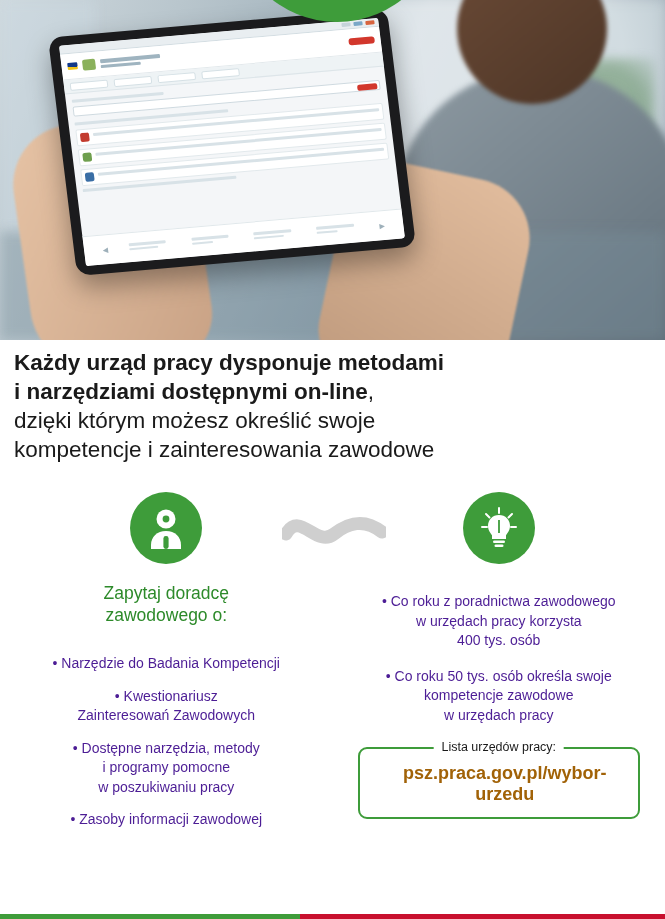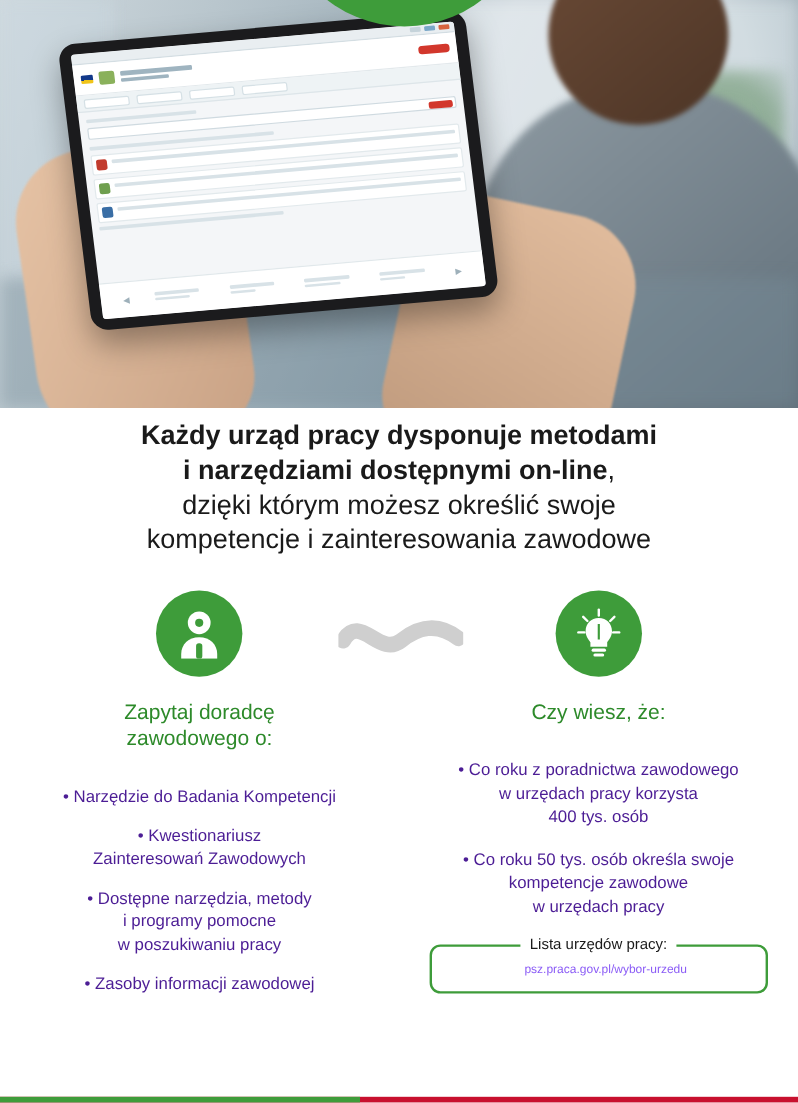--- a/index.html
+++ b/index.html
@@ -125,21 +125,20 @@
     width: 210px; height: 140px;
     background: #3e9c3a;
     border-radius: 0 0 110px 110px;
   }
 
   
   .headline {
     position: absolute;
     left: 0; top: 348px;
     width: 665px;
-    text-align: center;
     color: #1a1a1a;
     font-size: 22.5px;
     line-height: 29px;
     font-weight: bold;
     padding: 0 14px;
   }
   .headline .reg { font-weight: normal; }
 
   
   .cols {
@@ -189,23 +188,23 @@
   .linkbox .cap {
     position: absolute;
     top: -9px; left: 50%;
     transform: translateX(-50%);
     background: #fff;
     padding: 0 8px;
     font-size: 12.5px;
     color: #1a1a1a;
   }
   .linkbox .url {
-    color: #8b5cf6;
-    font-weight: normal;
-    font-size: 10px;
+    color: #a16207;
+    font-weight: bold;
+    font-size: 18px;
   }
 
   
   .footer {
     position: absolute;
     left: 0; bottom: 0;
     width: 665px; height: 80px;
     background: #f0f0f0;
     display: flex; align-items: center; justify-content: center;
     gap: 12px;
@@ -354,23 +353,20 @@
             <line x1="34" y1="8" x2="30.5" y2="11.5"></line>
             <line x1="4" y1="21" x2="9" y2="21"></line>
             <line x1="38" y1="21" x2="33" y2="21"></line>
           </g>
           <path d="M21 9 C14.5 9 10 13.8 10 20 C10 24.3 12.6 27 14 29.3 L14 33 L28 33 L28 29.3 C29.4 27 32 24.3 32 20 C32 13.8 27.5 9 21 9 Z" fill="#ffffff"></path>
           <rect x="15" y="34.5" width="12" height="2.6" rx="1.3" fill="#ffffff"></rect>
           <rect x="16.5" y="38.5" width="9" height="2.6" rx="1.3" fill="#ffffff"></rect>
           <path d="M21 14 L21 27" stroke="#3e9c3a" stroke-width="1.8"></path>
         </svg>
       </div>
-      <div class="col-title">
-        <span>Czy wiesz, że:</span>
-      </div>
       <div class="col-list">
         <div class="item" style="white-space:pre-line;margin-bottom:16px">• Co roku z poradnictwa zawodowego
 w urzędach pracy korzysta
 400 tys. osób</div>
         <div class="item" style="white-space:pre-line">• Co roku 50 tys. osób określa swoje
 kompetencje zawodowe
 w urzędach pracy</div>
       </div>
 
       <div class="linkbox">

